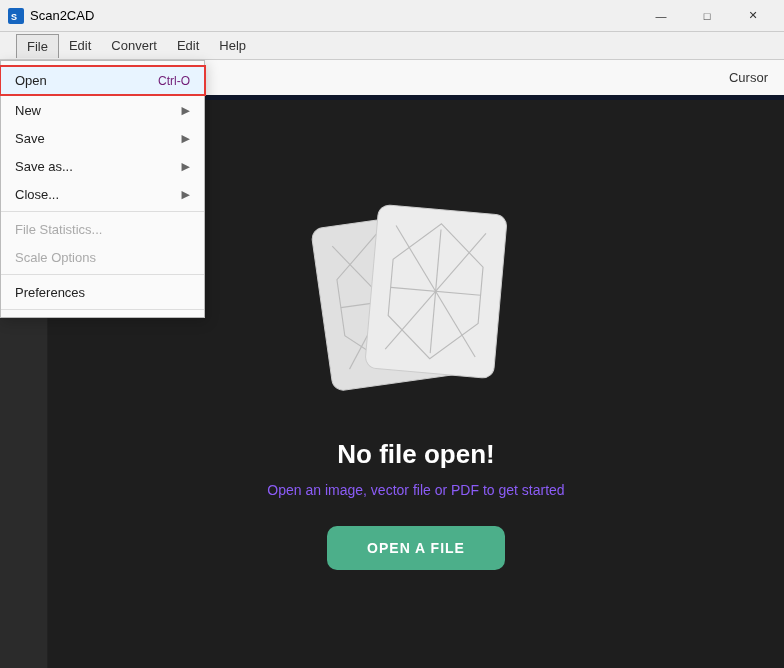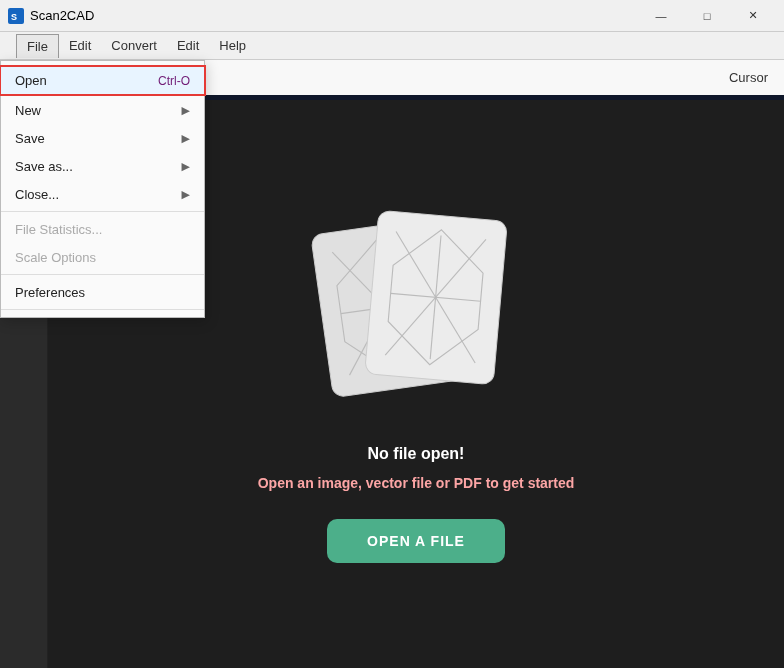--- a/index.html
+++ b/index.html
@@ -78,22 +78,22 @@
     .card-back {
       transform: rotate(-8deg); top: 20px; left: 15px;
       background: #e0e0e0;
     }
     .card-front {
       transform: rotate(5deg); top: 10px; left: 65px;
       background: #ececec;
     }
     .card svg { width: 90%; height: 90%; }
 
-    .no-file-title { color: #fff; font-size: 16px; font-weight: 600; margin-bottom: 12px; }
-    .no-file-sub { color: #fca5a5; font-size: 14px; margin-bottom: 28px; font-weight: bold; }
+    .no-file-title { color: #fff; font-size: 26px; font-weight: 600; margin-bottom: 12px; }
+    .no-file-sub { color: #8b5cf6; font-size: 14px; margin-bottom: 28px; }
     .open-file-btn {
       background: #4caf8a; color: white; border: none; padding: 14px 40px;
       font-size: 14px; font-weight: 700; letter-spacing: 1px; cursor: pointer;
       border-radius: 10px;
     }
 
     
     .dropdown-menu {
       position: absolute; top: 60px; left: 0; width: 205px;
       background: #fafafa; border: 1px solid #bbb; box-shadow: 2px 4px 12px rgba(0,0,0,0.18);

